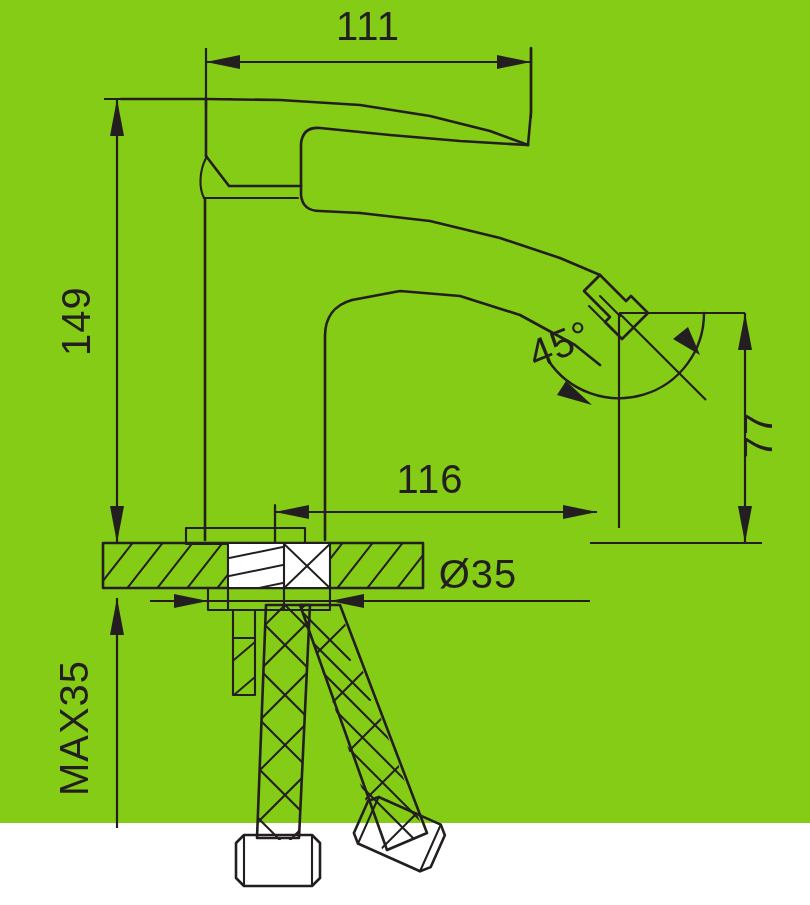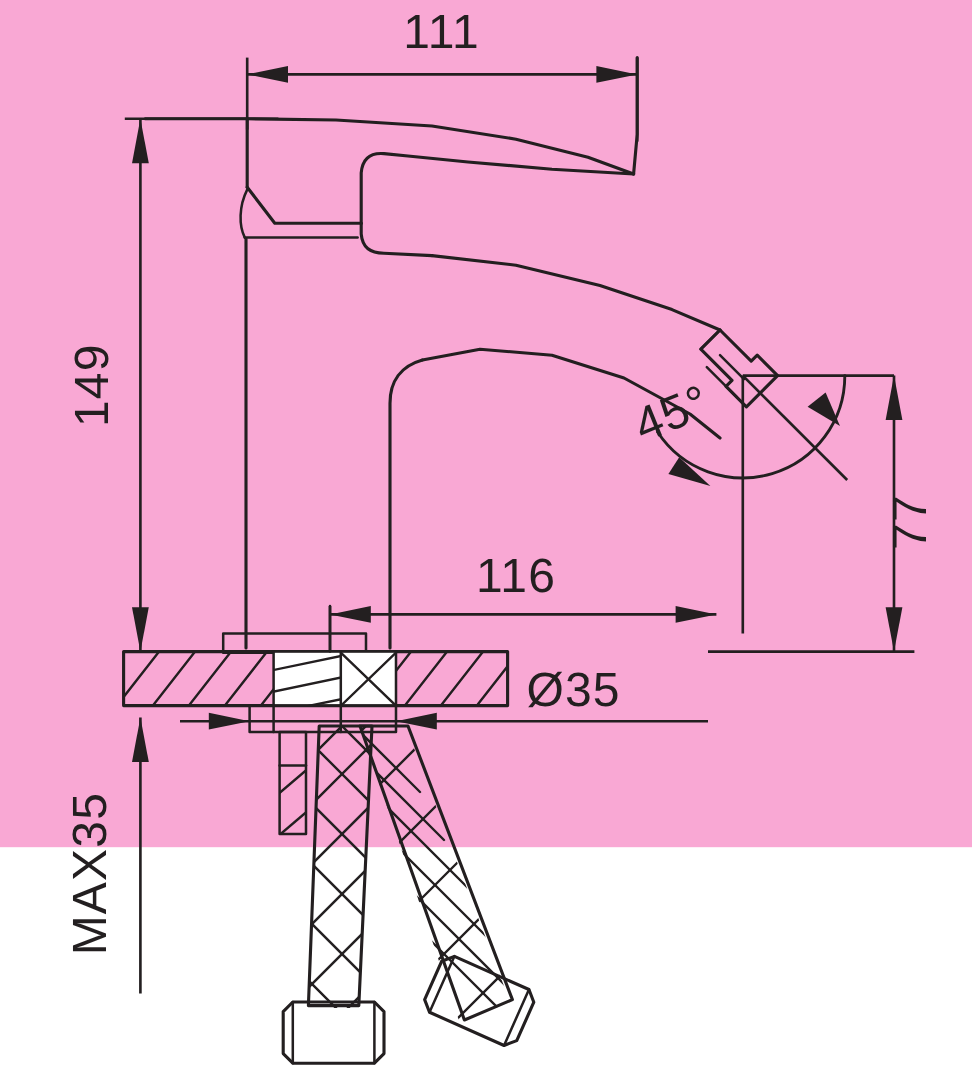--- a/index.html
+++ b/index.html
@@ -9,22 +9,22 @@
   }
   body {
     width: 810px;
     height: 905px;
     font-family: "Liberation Sans", sans-serif;
     overflow: hidden;
   }
   #drawing-root {
     position: relative;
     width: 810px;
-    height: 706px;
-    background: #f9a8d4;
+    height: 823px;
+    background: #84cc16;
   }
   svg#technical-drawing {
     display: block;
     width: 810px;
     height: 905px;
   }
   .outline {
     fill: none;
     stroke: #231f20;
     stroke-width: 2.6;

